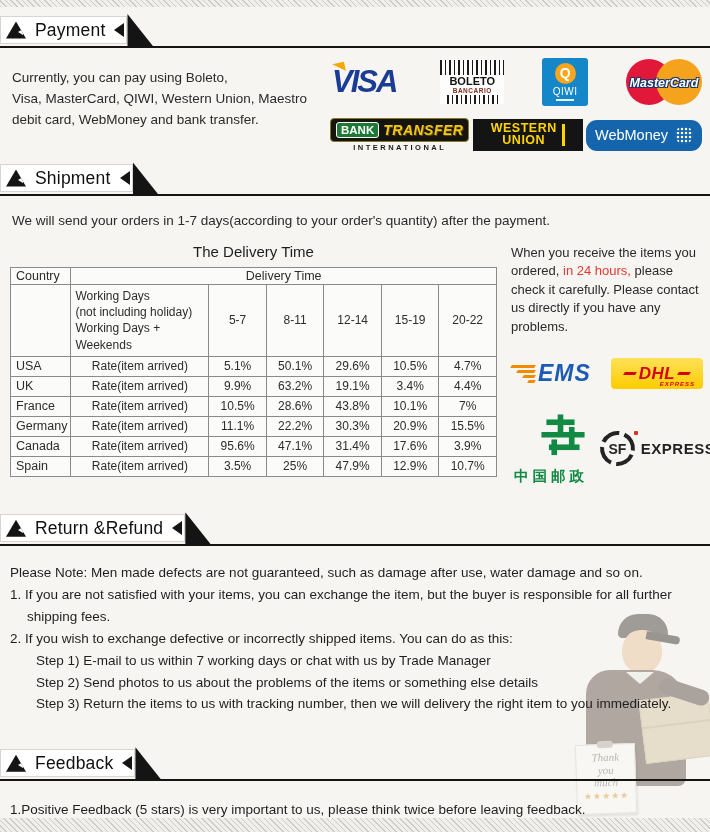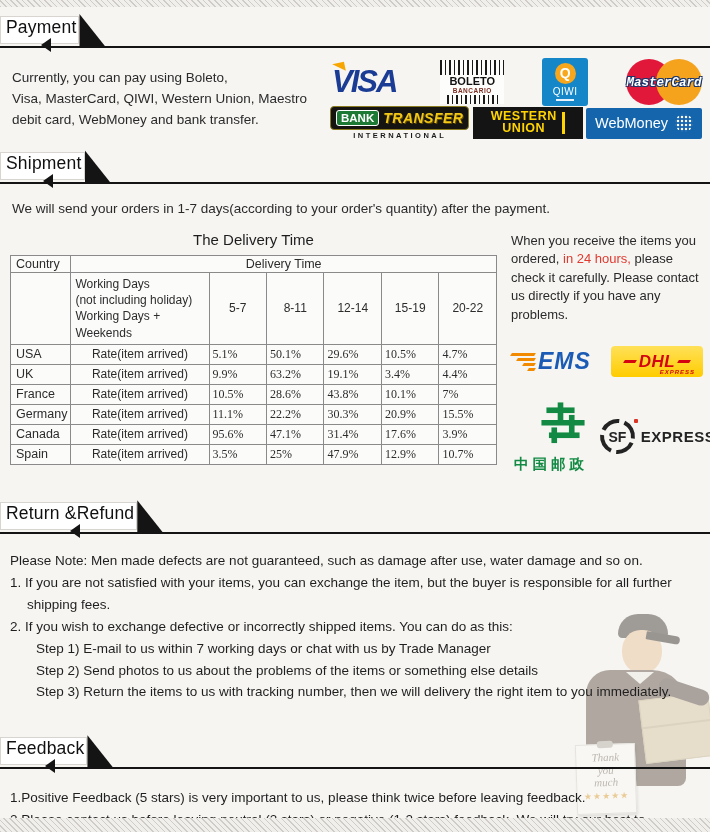--- a/index.html
+++ b/index.html
@@ -7,84 +7,84 @@
   .page { position:relative; width:710px; height:832px; background:#f6f5f2; overflow:hidden; }
 
   .hatch { background:repeating-linear-gradient(45deg,#cfccc7 0 1px,#f1efec 1px 4px); }
   .hatch-top { position:absolute; top:0; left:0; right:0; height:7px; z-index:4; }
   .hatch-bottom { position:absolute; bottom:0; left:0; right:0; height:14px; z-index:4; }
 
   .content { position:relative; z-index:1; }
 
   
   .sec-header { display:flex; align-items:flex-start; border-bottom:2px solid #141414; height:36px; }
-  .band { height:28px; margin-top:4px; background:#fff; border:1px solid #d8d5d0; display:flex; align-items:center; padding:0 2px 0 5px;flex-direction:column; }
+  .band { height:28px; margin-top:4px; background:#fff; border:1px solid #d8d5d0; display:flex; align-items:center; padding:0 2px 0 5px; }
   .tri-up { width:20px; height:17px; background:#141414; clip-path:polygon(50% 0,100% 100%,0 100%); margin-right:9px; position:relative; }
   .tri-up i { position:absolute; right:3px; top:7px; width:0; height:0; border:3px solid transparent; border-right:5px solid #fff; }
   .sec-title { font-size:17.5px; color:#101010; letter-spacing:0.2px; }
   .arrow-left { width:0; height:0; border:7px solid transparent; border-left:0; border-right:10px solid #141414; margin-left:9px; }
   .tri-big { height:34px; margin-top:2px; width:27px; background:#141414; clip-path:polygon(0 0,100% 100%,0 100%); }
 
   
   .pay-row { display:flex; padding:10px 8px 6px 12px; }
   .pay-text { width:312px; font-size:13.5px; line-height:1.55; white-space:pre-line; padding-top:10px; color:#2a2a2a; }
-  .pay-logos { flex:1; display:flex; flex-direction:column; gap:0; padding-left:6px;justify-content:center; }
+  .pay-logos { flex:1; display:flex; flex-direction:column; gap:12px; padding-left:6px;justify-content:center; }
   .logo-row { display:flex; align-items:center; justify-content:space-between; }
 
   .visa { position:relative; font-size:31px; font-weight:bold; font-style:italic; color:#1b3c94; letter-spacing:-2px; padding:2px 6px 2px 2px; }
   .visa::before { content:""; position:absolute; left:3px; top:1px; border-left:12px solid transparent; border-top:9px solid #f7a600; transform:rotate(-12deg); }
 
   .boleto { width:64px; text-align:center; background:#fdfdfc; }
   .bar-strip { height:15px; background:repeating-linear-gradient(90deg,#1a1a1a 0 2px,transparent 2px 5px,#1a1a1a 5px 6px,transparent 6px 9px); }
   .bar-strip.short { height:9px; width:80%; margin:0 auto; }
   .boleto-name { font-size:11px; font-weight:bold; color:#111; line-height:1.05; margin-top:1px; }
   .boleto-sub { font-size:6.5px; font-weight:bold; color:#7c2c20; letter-spacing:0.5px; margin-bottom:1px; }
 
   .qiwi { width:46px; height:48px; background:#1587c8; border-radius:3px; display:flex; flex-direction:column; align-items:center; justify-content:center; }
   .qiwi-circle { width:21px; height:21px; background:#f8a61c; border-radius:50%; color:#fff; font-weight:bold; font-size:14px; text-align:center; line-height:21px; }
   .qiwi-label { color:#fff; font-size:10px; font-weight:normal; margin-top:2px; letter-spacing:0.5px; }
   .qiwi-dash { width:18px; height:2px; background:#e8f2fa; margin-top:2px; }
 
-  .mastercard { position:relative; width:76px; height:47px;font-family:Liberation Mono, monospace; }
+  .mastercard { position:relative; width:76px; height:47px; }
   .mc-c { position:absolute; top:0; width:46px; height:46px; border-radius:50%; }
   .mc-red { left:0; background:#e2183b; }
   .mc-orange { right:0; background:#f5a21d; }
   .mc-text { position:absolute; top:17px; left:0; right:0; text-align:center; color:#fff; font-style:italic; font-weight:bold; font-size:12.5px;
              text-shadow:-1px -1px 0 #16366f,1px -1px 0 #16366f,-1px 1px 0 #16366f,1px 1px 0 #16366f; }
 
   .banktransfer { text-align:center; }
   .bt-box { background:#161410; border:1px solid #8a7a20; border-radius:4px; display:flex; align-items:center; padding:3px 5px; gap:4px; }
   .bt-bank { background:#1d7a35; border:1px solid #fff; border-radius:3px; color:#fff; font-weight:bold; font-size:11.5px; padding:1px 4px; }
   .bt-transfer { color:#f2c718; font-weight:bold; font-style:italic; font-size:14px; letter-spacing:0.5px; text-shadow:1px 1px 0 #5e4a00; }
   .bt-sub { font-size:7.5px; letter-spacing:2.5px; color:#1a1a1a; margin-top:1px; font-weight:bold; }
 
   .wu { background:#141414; width:110px; height:32px; display:flex; align-items:center; justify-content:center; gap:5px; }
   .wu-lines { color:#ffd400; font-weight:bold; font-size:12.5px; line-height:0.95; text-align:center; letter-spacing:0.5px; }
   .wu-bar { width:3px; height:22px; background:#ffd400; }
 
-  .webmoney { background:#1565ad; width:116px; height:31px; border-radius:2px; display:flex; align-items:center; justify-content:center; gap:7px; }
+  .webmoney { background:#1565ad; width:116px; height:31px; border-radius:11px; display:flex; align-items:center; justify-content:center; gap:7px; }
   .wm-text { color:#fff; font-size:14.5px; }
   .wm-globe { width:18px; height:18px; border-radius:50%; background:
       repeating-linear-gradient(0deg,rgba(21,101,173,.9) 0 2px,transparent 2px 4px),
       repeating-linear-gradient(90deg,rgba(21,101,173,.9) 0 2px,transparent 2px 4px),#fff; }
 
   
   .ship-intro { padding:17px 10px 0 12px; font-size:13.5px; color:#2a2a2a; }
   .ship-body { display:flex; padding:6px 4px 0 10px; }
   .table-wrap { width:492px; }
   .table-title { text-align:center; font-size:15px; color:#1d1d1d; margin:9px 0 7px; }
   table { border-collapse:collapse; width:487px; font-size:12px; background:#fbfbfa; color:#2c2c2c; }
   td { border:1px solid #8a8a8a; padding:1px 3px; }
   .c-country { width:57px; font-size:12.5px; padding-left:5px; }
   .c-delivery { text-align:center; font-size:12.5px; }
   .wd-cell { white-space:pre-line; font-size:12px; line-height:1.35; padding:3px 4px; width:140px; }
   .day { text-align:center; width:58px; }
   .country { padding-left:5px; font-size:12.5px; height:20px; }
   .rate-label { text-align:center; }
-  .val { text-align:left;font-family:Liberation Serif, serif; }
+  .val { text-align:center; }
 
   .right-col { flex:1; padding:10px 4px 0 14px; }
   .notice { font-size:13px; line-height:1.42; color:#2a2a2a; width:196px; }
   .red { color:#e0392e;text-align:right; }
   .carrier-grid { display:grid; grid-template-columns:1fr 1fr; gap:22px 8px; margin-top:22px; justify-items:center; align-items:center; }
 
   .ems { display:flex; align-items:center; }
   .ems-wing { display:flex; flex-direction:column; align-items:flex-end; gap:2px; margin-right:3px; }
   .ems-wing b { display:block; height:3px; background:#f28a00; transform:skewX(-30deg); }
   .ems-text { color:#1b5bb5; font-weight:bold; font-style:italic; font-size:23px; letter-spacing:1px; }

